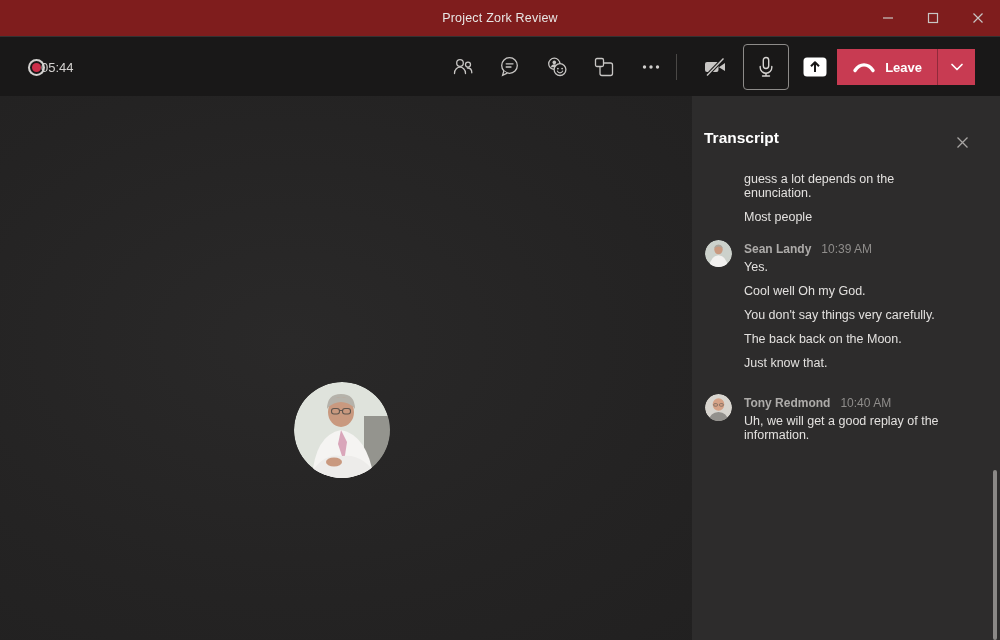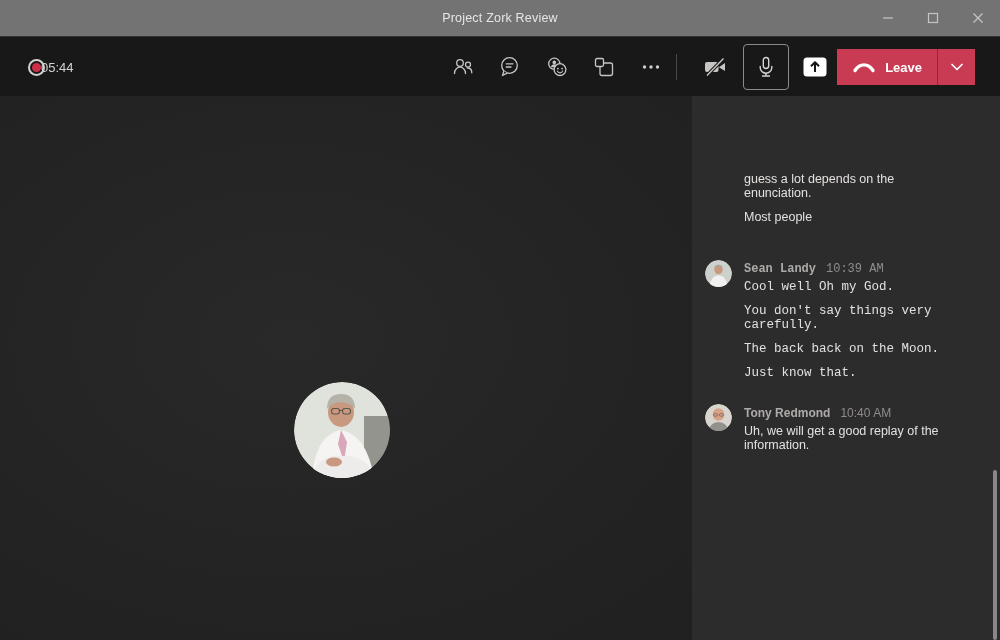--- a/index.html
+++ b/index.html
@@ -6,21 +6,21 @@
   html,body { margin:0; padding:0; }
   body {
     width:1000px; height:640px; overflow:hidden;
     background:#232222;
     font-family:"Liberation Sans", sans-serif;
     position:relative;
   }
   button { background:none; border:none; padding:0; cursor:pointer; font-family:inherit; }
 
   
-  .titlebar { position:absolute; top:0; left:0; width:1000px; height:36px; background:#737373; }
+  .titlebar { position:absolute; top:0; left:0; width:1000px; height:36px; background:#7f1d1d; }
   .titlebar-title {
     position:absolute; left:0; right:0; top:0; height:36px;
     display:flex; align-items:center; justify-content:center;
     font-size:12.5px; color:#e8e6e4; letter-spacing:.2px;
   }
   .win-controls { position:absolute; right:0; top:0; height:36px; display:flex; }
   .win-btn { width:45px; height:36px; display:flex; align-items:center; justify-content:center; }
 
   
   .toolbar {
@@ -65,21 +65,21 @@
   
   .panel { position:absolute; left:692px; top:96px; width:308px; height:544px; background:#2d2c2c; }
   .panel-header { position:relative; height:70px; }
   .panel-title { position:absolute; left:12px; top:33px; margin:0; font-size:15.5px; font-weight:bold; color:#ffffff; }
   .panel-close { position:absolute; right:28px; top:36px; width:20px; height:20px; display:flex; align-items:center; justify-content:center; }
   .panel-scroll { position:absolute; top:70px; left:0; right:0; bottom:0; overflow:hidden; padding-left:52px; }
   .scroll-content { width:232px; padding-top:6px; }
   .msg { font-size:12.5px; line-height:14px; color:#e3e1df; margin:0 0 10px 0; }
   .scrollback .msg.first { width:200px; }
   .entry { position:relative; }
-  .entry.sean { margin-top:36px;font-family:Liberation Mono, monospace; }
+  .entry.sean { margin-top:16px; }
   .entry.tony { margin-top:24px; }
   .entry-avatar { position:absolute; left:-39px; top:0; width:27px; height:27px; border-radius:50%; overflow:hidden; }
   .entry-head { margin-bottom:3px; line-height:16px; }
   .entry-name { font-size:12px; font-weight:bold; color:#adaba9; }
   .entry-time { font-size:12px; color:#8f8d8b; margin-left:10px; }
   .scrollbar-thumb {
     position:absolute; right:3px; top:374px; width:4px; height:170px;
     background:#8a8886; border-radius:2px;
   }
 
@@ -213,20 +213,28 @@
       <line x1="45.5" y1="28.5" x2="48.5" y2="28.5" stroke="#5f554d" stroke-width="1.1"></line>
       <path d="M18 96 Q21 53 47 48 Q73 53 80 96 Z" fill="#f5f4f2"></path>
       <path d="M47 48 L53 60 L50 80 L44 62 Z" fill="#d9a6ba"></path>
       <path d="M14 96 Q28 70 48 74 Q70 71 84 96 Z" fill="#edecea"></path>
       <ellipse cx="40" cy="80" rx="8" ry="4.5" fill="#c9997f"></ellipse>
     </svg>
   </div>
 </div>
 
 <div class="panel">
+  <div class="panel-header">
+    <h2 class="panel-title">Transcript</h2>
+    <button class="panel-close">
+      <svg class="icon" width="13" height="13" viewBox="0 0 13 13">
+        <path d="M1.5 1.5 L11.5 11.5 M11.5 1.5 L1.5 11.5" stroke="#a8a6a4" stroke-width="1.3"></path>
+      </svg>
+    </button>
+  </div>
 
   <div class="panel-scroll">
     <div class="scroll-content">
 
       <div class="scrollback">
         <p class="msg first">guess a lot depends on the enunciation.</p>
         <p class="msg">Most people</p>
       </div>
 
       <div class="entry sean">
@@ -235,20 +243,21 @@
             <circle cx="13.5" cy="13.5" r="13.5" fill="#ccd1cb"></circle>
             <ellipse cx="13.5" cy="9.5" rx="4.2" ry="4.8" fill="#c9997f"></ellipse>
             <path d="M9.3 8.5 Q9.8 4.8 13.5 4.8 Q17.2 4.8 17.7 8.5 Q15.8 6.6 13.5 6.6 Q11.2 6.6 9.3 8.5 Z" fill="#aaa79f"></path>
             <path d="M4 27 Q5.5 15.8 13.5 15.2 Q21.5 15.8 23 27 Z" fill="#f2f1ef"></path>
           </svg>
         </span>
         <div class="entry-body">
           <div class="entry-head">
             <span class="entry-name">Sean Landy</span><span class="entry-time">10:39 AM</span>
           </div>
+          <p class="msg">Yes.</p>
           <p class="msg">Cool well Oh my God.</p>
           <p class="msg">You don't say things very carefully.</p>
           <p class="msg">The back back on the Moon.</p>
           <p class="msg">Just know that.</p>
         </div>
       </div>
 
       <div class="entry tony">
         <span class="entry-avatar">
           <svg class="icon" width="27" height="27" viewBox="0 0 27 27">

